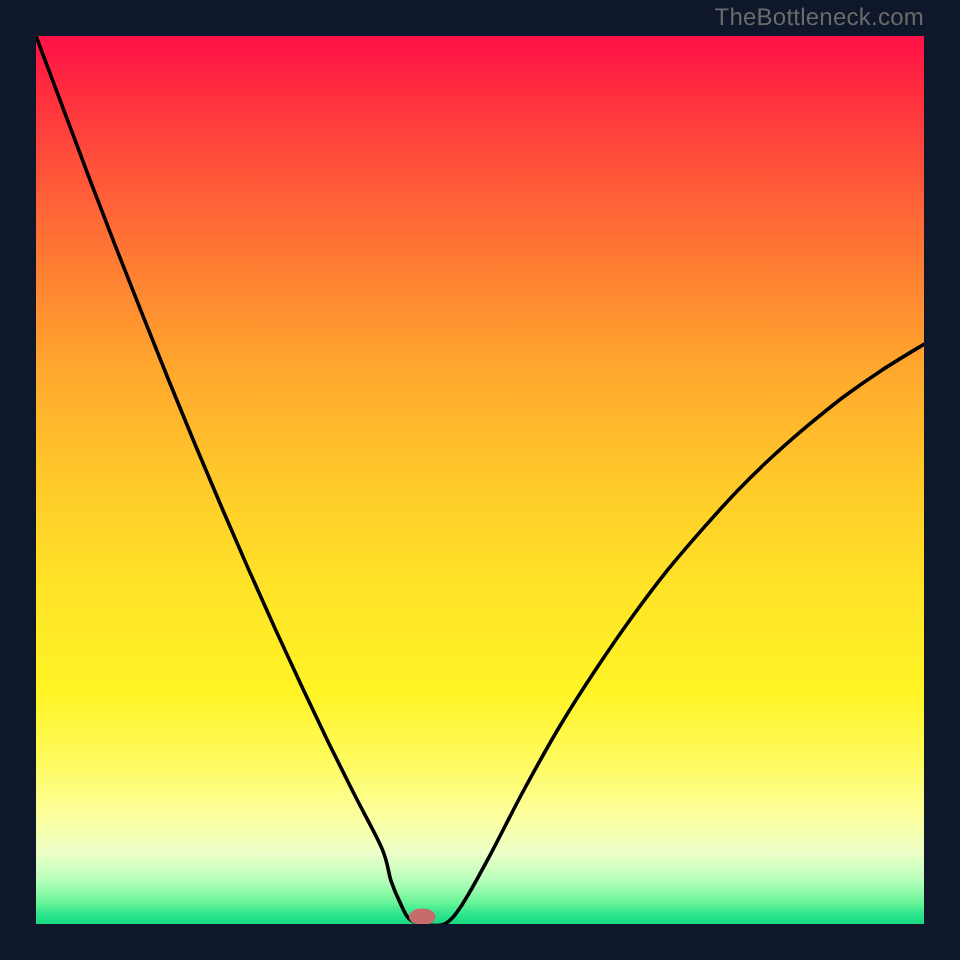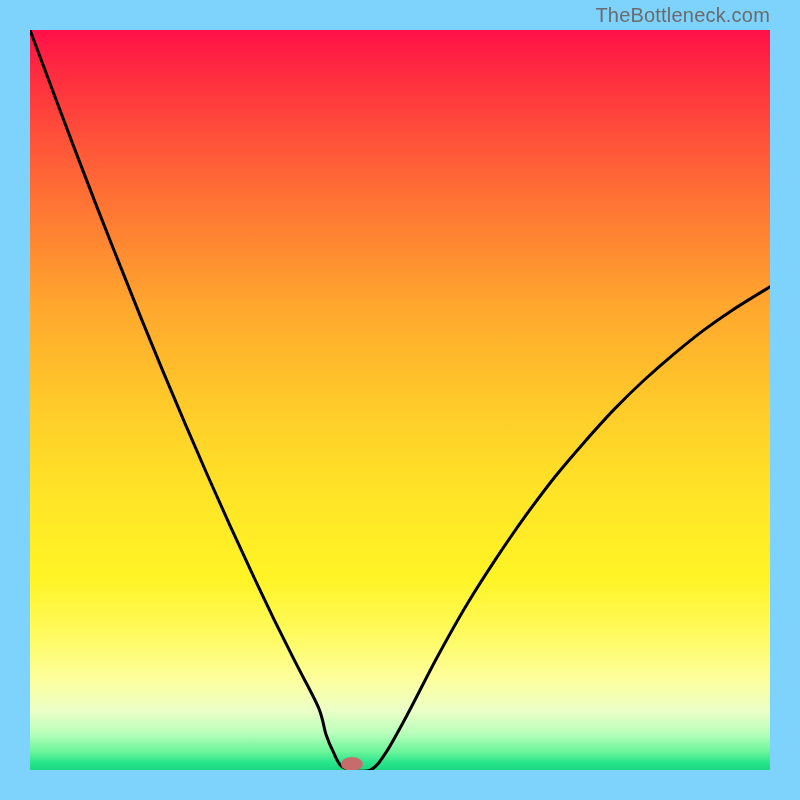--- a/index.html
+++ b/index.html
@@ -9,21 +9,21 @@
     height: 800px;
     overflow: hidden;
     background: #000;
     font-family: Arial, Helvetica, sans-serif;
   }
   .frame {
     position: absolute;
     top: 0; left: 0;
     width: 800px;
     height: 800px;
-    background: #7dd3fc;
+    background: #0f172a;
   }
   .plot {
     position: absolute;
     top: 30px;
     left: 30px;
     width: 740px;
     height: 740px;
     overflow: hidden;
   }
   .gradient {

